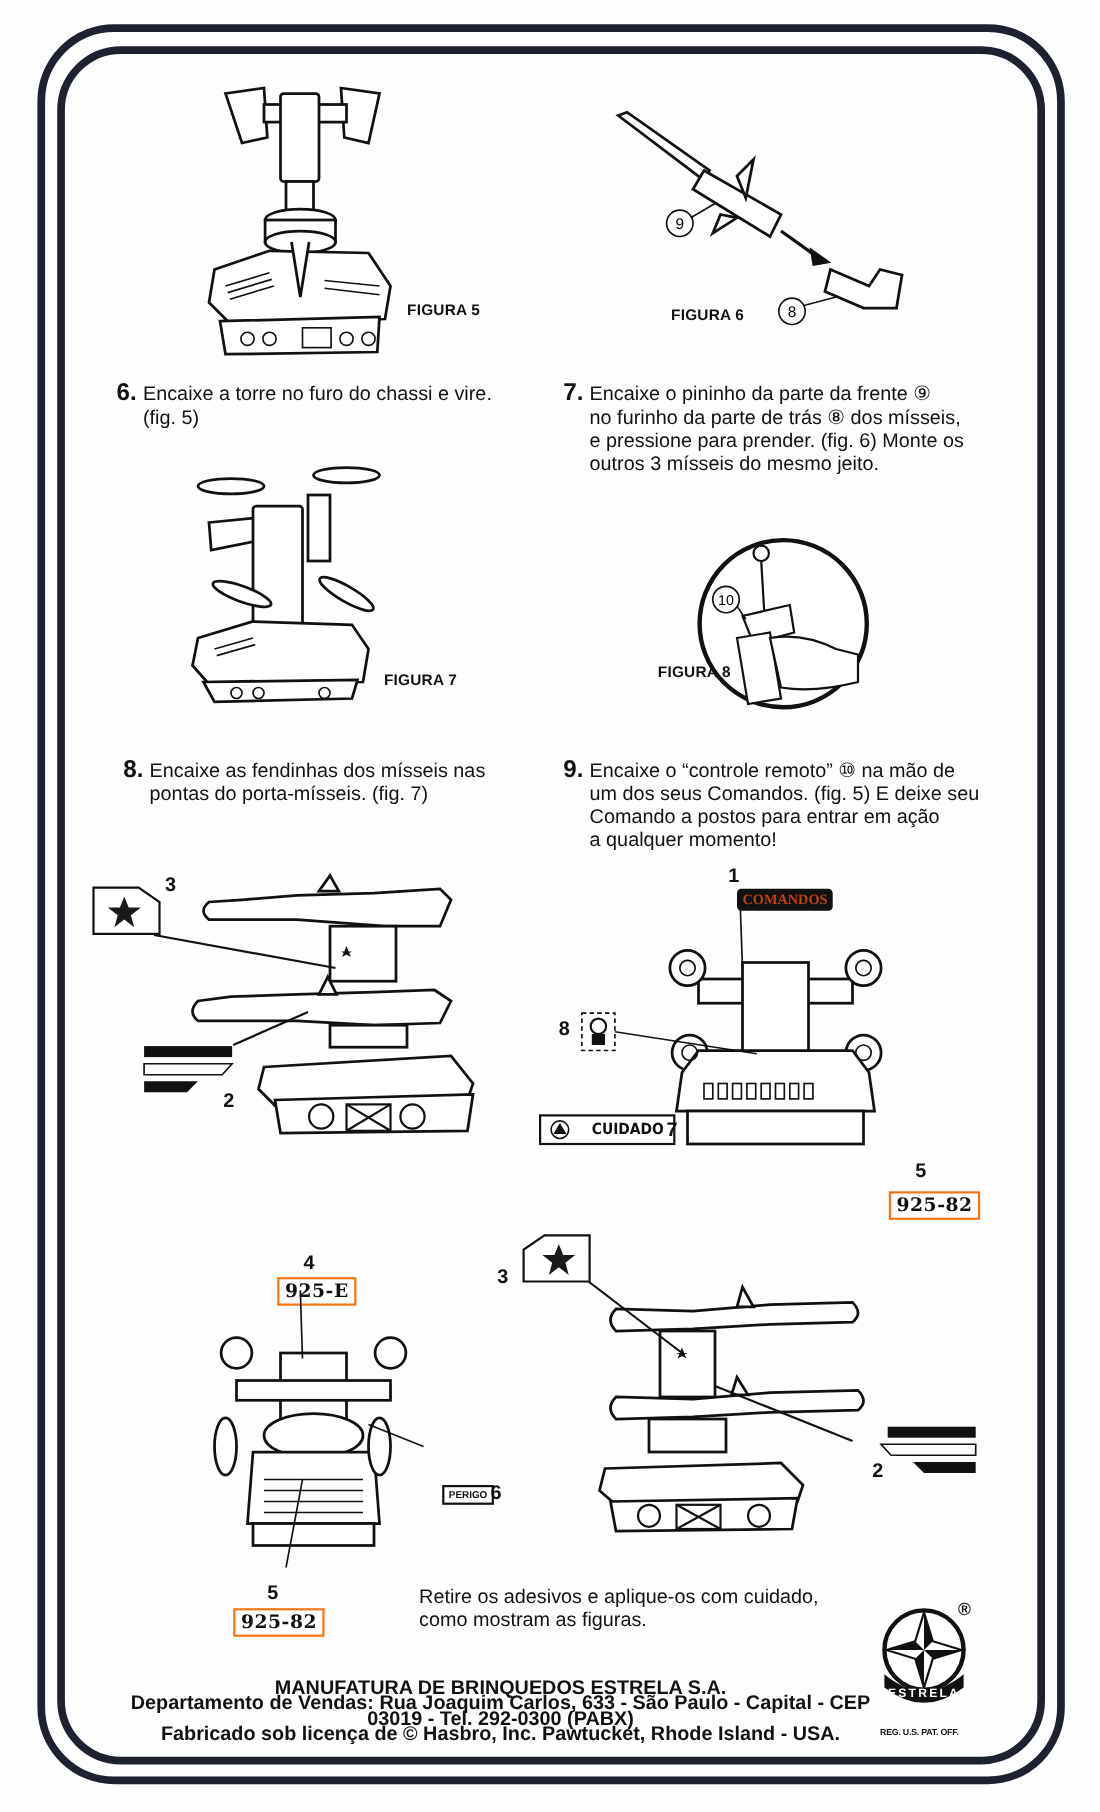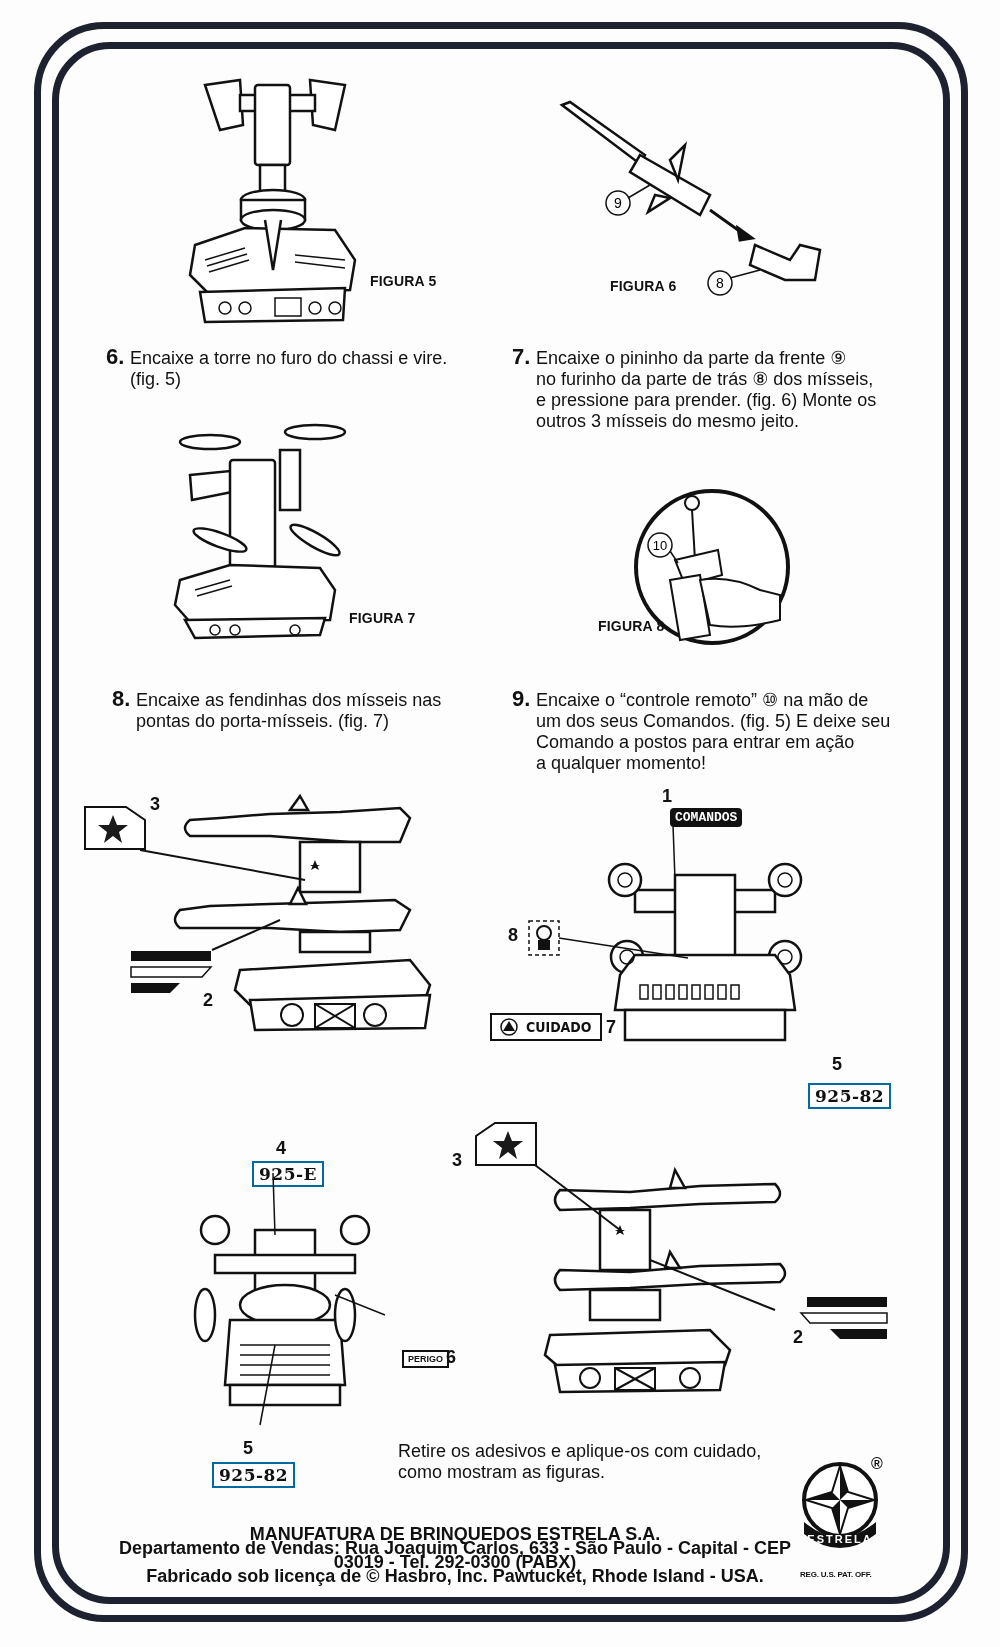--- a/index.html
+++ b/index.html
@@ -5,23 +5,23 @@
   html,body{margin:0;padding:0;background:#fdfdfd;}
   body{width:1000px;height:1647px;position:relative;overflow:hidden;font-family:"Liberation Sans",sans-serif;color:#111;}
   .frame-outer{position:absolute;left:34px;top:22px;width:934px;height:1600px;border:7px solid #1d2130;border-radius:70px;box-sizing:border-box;}
   .frame-inner{position:absolute;left:52px;top:42px;width:898px;height:1562px;border:7px solid #1d2130;border-radius:58px;box-sizing:border-box;}
   .abs{position:absolute;}
   .fig-label{font-size:14px;font-weight:bold;letter-spacing:0.2px;}
   .step{font-size:18px;line-height:21px;}
   .step .num{font-weight:bold;font-size:22px;position:absolute;left:0;top:-2px;}
   .step .txt{position:absolute;left:24px;top:0;white-space:pre-line;}
   .callout{font-size:18px;font-weight:bold;}
-  .plate{border:2px solid #0369a1;background:#fff;font-family:"DejaVu Serif",serif;font-weight:bold;font-size:17px;padding:1px 5px;letter-spacing:0.5px;}
+  .plate{border:2px solid #f97316;background:#fff;font-family:"DejaVu Serif",serif;font-weight:bold;font-size:17px;padding:1px 5px;letter-spacing:0.5px;}
   .plate-sm{border:2px solid #111;background:#fff;font-family:"Liberation Sans",sans-serif;font-weight:bold;font-size:9px;padding:2px 4px;}
-  .cuidado{border:2px solid #111;background:#fff;font-weight:bold;font-size:14px;padding:3px 8px;display:flex;align-items:center;gap:8px;font-family:"DejaVu Sans Condensed","DejaVu Sans",sans-serif;}
+  .cuidado{border:2px solid #111;background:#fff;font-weight:bold;font-size:14px;padding:3px 8px;display:flex;align-items:center;gap:20px;font-family:"DejaVu Sans Condensed","DejaVu Sans",sans-serif;}
   .footer{font-size:18px;font-weight:bold;line-height:14px;text-align:center;}
   .note{font-size:18px;line-height:21px;white-space:pre-line;}
   svg{overflow:visible;}
 </style>
 </head>
 <body>
 
 <div class="frame-outer"></div>
 <div class="frame-inner"></div>
 
@@ -120,21 +120,21 @@
     <path d="M45 75 L88 65 L92 90 L55 100 Z"></path>
     <path d="M40 95 L70 90 L80 150 L50 155 Z"></path>
     <path d="M70 95 Q100 90 130 105 L150 110 L150 135 Q110 145 80 140 Z"></path>
   </g>
   <g stroke="#111" stroke-width="1.5" fill="none">
     <circle cx="30" cy="60" r="12"></circle>
     <line x1="40" y1="66" x2="48" y2="78"></line>
   </g>
   <text x="30" y="65" text-anchor="middle" font-size="13" font-family="Liberation Sans, sans-serif">10</text>
 </svg>
-<div class="abs fig-label" style="left:578px;top:618px;padding-left:20px;">FIGURA 8</div>
+<div class="abs fig-label" style="left:578px;top:602px;padding-left:20px;">FIGURA 8</div>
 
 <div class="abs step" style="left:112px;top:690px;width:380px;height:50px;">
   <span class="num">8.</span>
   <span class="txt">Encaixe as fendinhas dos mísseis nas
 pontas do porta-mísseis. (fig. 7)</span>
 </div>
 <div class="abs step" style="left:512px;top:690px;width:400px;height:90px;">
   <span class="num">9.</span>
   <span class="txt">Encaixe o “controle remoto” ⑩ na mão de
 um dos seus Comandos. (fig. 5) E deixe seu
@@ -170,21 +170,21 @@
     <rect x="175" y="204" width="40" height="24"></rect>
     <line x1="175" y1="204" x2="215" y2="228"></line>
       <line x1="215" y1="204" x2="175" y2="228"></line>
     <line x1="0" y1="50" x2="165" y2="80"></line>
     <line x1="72" y1="150" x2="140" y2="120"></line>
   </g>
   <path d="M175 60 L179 70 L170 65 L180 65 L171 70 Z" fill="#111"></path>
 </svg>
 
 <div class="abs callout" style="left:662px;top:786px;">1</div>
-<div class="abs" style="left:670px;top:808px;background:#111;color:#ffffff;font-weight:bold;font-size:13px;padding:2px 5px;border-radius:4px;font-family:Liberation Mono, monospace;">COMANDOS</div>
+<div class="abs" style="left:670px;top:808px;background:#111;color:#c2410c;font-weight:bold;font-size:13px;padding:2px 5px;border-radius:4px;font-family:Liberation Serif, serif;">COMANDOS</div>
 <svg class="abs" style="left:595px;top:835px;" width="220" height="220" viewBox="0 0 220 220">
   <g fill="#fff" stroke="#111" stroke-width="2.5">
     <rect x="40" y="55" width="140" height="22"></rect>
     <rect x="80" y="40" width="60" height="110"></rect>
     <circle cx="30" cy="45" r="16"></circle>
       <circle cx="190" cy="45" r="16"></circle>
     <circle cx="32" cy="122" r="16"></circle>
       <circle cx="190" cy="122" r="16"></circle>
     <path d="M25 140 L40 120 L180 120 L195 140 L200 175 L20 175 Z"></path>
     <rect x="30" y="175" width="160" height="30"></rect>
@@ -279,21 +279,21 @@
   </g>
   <path d="M80 55 L84 65 L75 60 L85 60 L76 65 Z" fill="#111"></path>
 </svg>
 <svg class="abs" style="left:800px;top:1296px;" width="88" height="46" viewBox="0 0 88 46">
   <rect x="7" y="1" width="80" height="10" fill="#111"></rect>
   <path d="M1 17 L87 17 L87 27 L10 27 Z" fill="#fff" stroke="#111" stroke-width="1.5"></path>
   <path d="M30 33 L87 33 L87 43 L40 43 Z" fill="#111"></path>
 </svg>
 <div class="abs callout" style="left:793px;top:1327px;">2</div>
 
-<div class="abs note" style="left:381px;top:1441px;width:400px;margin-left:17px;">Retire os adesivos e aplique-os com cuidado,
+<div class="abs note" style="left:381px;top:1441px;width:400px;">Retire os adesivos e aplique-os com cuidado,
 como mostram as figuras.</div>
 
 <svg class="abs" style="left:796px;top:1460px;" width="90" height="100" viewBox="0 0 90 100">
   <circle cx="44" cy="40" r="36" fill="#fff" stroke="#111" stroke-width="4"></circle>
   <path d="M44 6 L52 32 L78 40 L52 48 L44 74 L36 48 L10 40 L36 32 Z" fill="#fff" stroke="#111" stroke-width="2"></path>
   <path d="M44 6 L52 32 L44 40 Z M78 40 L52 48 L44 40 Z M44 74 L36 48 L44 40 Z M10 40 L36 32 L44 40 Z" fill="#111"></path>
   <path d="M8 62 Q44 92 80 62 L80 74 Q44 102 8 74 Z" fill="#111"></path>
   <text x="44" y="83" text-anchor="middle" fill="#fff" font-size="11" font-weight="bold" font-family="Liberation Sans, sans-serif" letter-spacing="2">ESTRELA</text>
 </svg>
 <div class="abs" style="left:871px;top:1455px;font-size:16px;font-weight:bold;">®</div>

